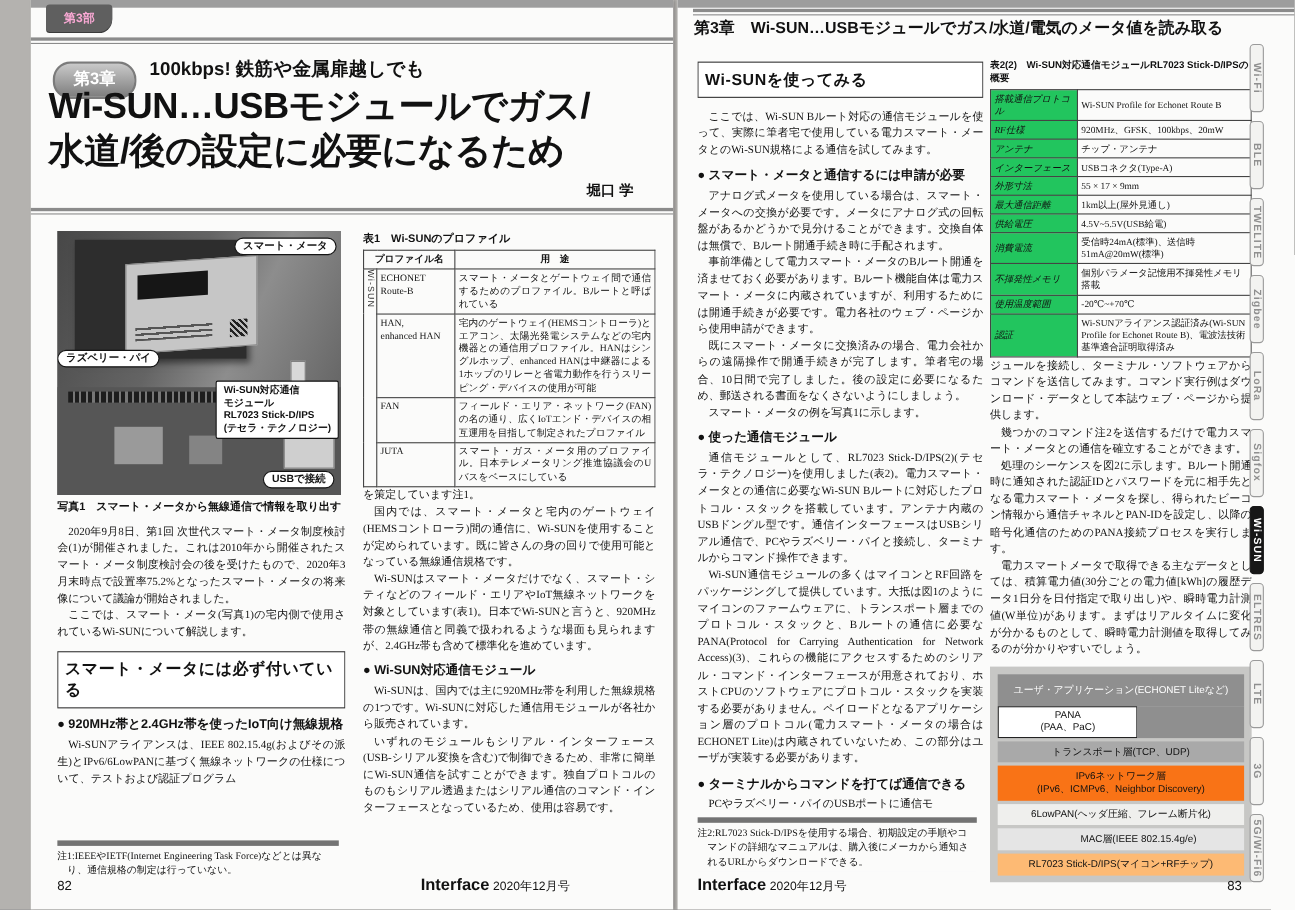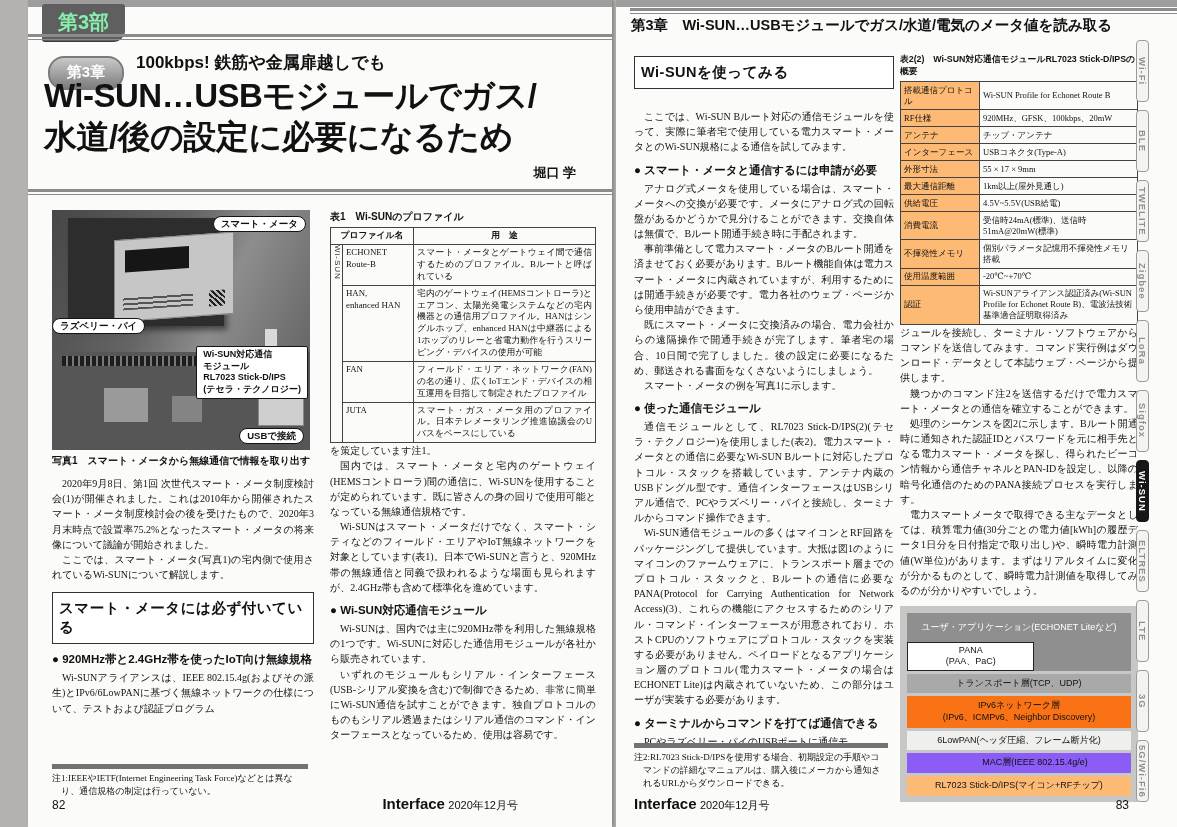--- a/index.html
+++ b/index.html
@@ -8,22 +8,22 @@
   .page{position:absolute;top:0;height:827px;background:#fbfbfa;}
   .page-l{left:28px;width:584px;box-shadow:2px 0 3px rgba(0,0,0,.25);}
   .page-r{left:616px;width:561px;}
   .top-band{position:absolute;left:0;right:0;top:0;height:7px;background:#9d9d9d;}
   .rule{position:absolute;height:2px;border-top:3px solid #8b8b8b;border-bottom:1px solid #8b8b8b;}
   .rule-top{left:0;right:0;top:34px;}
   .rule-mid{left:0;right:0;top:189px;}
   .rule-top-r{left:14px;right:0;top:8px;}
 
   
-  .part-badge{position:absolute;left:14px;top:4px;background:#5f5f5f;color:#86efac;
-              font-weight:bold;font-size:20px;padding:5px 16px;border-radius:3px 3px 12px 3px;
+  .part-badge{position:absolute;left:14px;top:4px;background:#5f5f5f;color:#f9a8d4;
+              font-weight:bold;font-size:11px;padding:5px 16px;border-radius:3px 3px 12px 3px;
               box-shadow:0 1px 0 #3a3a3a;}
   .chapter-pill{position:absolute;left:20px;top:56px;width:72px;height:30px;line-height:28px;
                 text-align:center;border-radius:16px;border:2px solid #7b7b7b;
                 background:linear-gradient(180deg,#c9c9c9,#7d7d7d);color:#fff;font-weight:bold;font-size:15px;}
   .kicker{position:absolute;left:108px;top:51px;font-weight:bold;font-size:17px;}
   .title{position:absolute;left:16px;top:76px;margin:0;font-weight:800;font-size:33px;
          line-height:1.24;letter-spacing:-0.5px;white-space:pre-line;}
   .author{position:absolute;right:36px;top:164px;font-weight:bold;font-size:13px;}
 
   
@@ -33,21 +33,21 @@
   .colr1{left:18px;top:54px;width:260px;height:740px;}
   .colr2{left:284px;top:54px;width:238px;height:748px;}
 
   .blocks .p,.blocks .p0{font-family:"Liberation Serif","DejaVu Serif",serif;font-size:10px;
       line-height:1.52;text-align:justify;margin:0;}
   .blocks .p{text-indent:1em;}
   .blocks .sub{font-weight:bold;font-size:11.5px;line-height:1.3;margin:8px 0 3px;}
   .blocks .box{border:1.3px solid #333;font-weight:bold;font-size:14.5px;padding:6px 6px;
       margin:10px 0 8px;letter-spacing:.5px;background:#fff;}
   .col1 .blocks{margin-top:8px;}
-  .colr1 .blocks .box{margin:2px 0 20px;}
+  .colr1 .blocks .box{margin:2px 0 10px;}
 
   .footnote{position:absolute;bottom:2px;left:0;right:6px;background:#fbfbfa;
      font-family:"Liberation Serif","DejaVu Serif",serif;font-size:9px;line-height:1.45;
      border-top:5px solid #737373;padding:3px 0 2px 1em;text-indent:-1em;}
 
   
   .photo{position:relative;width:258px;height:240px;background:#6b6b6b;overflow:hidden;}
   .ph-wall{position:absolute;inset:0;background:linear-gradient(115deg,#474747 0%,#646464 38%,#8d8d8d 58%,#565656 100%);}
   .ph-meterbox{position:absolute;left:16px;top:8px;width:156px;height:108px;background:#2d2d2d;box-shadow:3px 4px 6px rgba(0,0,0,.5);}
   .ph-meterface{position:absolute;left:62px;top:26px;width:118px;height:80px;background:#c6c6c6;transform:skewY(-4deg);border:1px solid #8a8a8a;}
@@ -78,34 +78,34 @@
   .t1{border:1.5px solid #222;font-family:"Liberation Serif","DejaVu Serif",serif;font-size:8.8px;}
   .t1 th{border:1px solid #444;font-weight:bold;text-align:center;padding:2px;}
   .t1 td{border:1px solid #444;padding:2px 3px;vertical-align:top;line-height:1.35;}
   .t1-group{width:11px;text-align:center;padding:0 !important;}
   .t1-group .vert{writing-mode:vertical-rl;font-size:8px;letter-spacing:1px;color:#333;
       font-family:"Liberation Sans",sans-serif;}
   .t1-name{width:64px;white-space:pre-line;}
   .t1-desc{text-align:justify;}
   .t2{border:1.5px solid #222;font-family:"Liberation Serif","DejaVu Serif",serif;font-size:8.5px;}
   .t2 td{border:1px solid #444;padding:2.5px 3px;line-height:1.3;vertical-align:middle;}
-  .t2 .lbl{width:72px;background:#fdba74;}
+  .t2 .lbl{width:72px;background:#22c55e;font-style:italic;}
 
   
   .figure{margin-top:8px;background:#c7c7c5;padding:7px 7px 8px;}
   .fl-app{background:#8f8f8f;color:#fff;font-size:9px;text-align:center;padding:8px 2px;}
   .fl-row{display:flex;}
   .fl-pana{background:#fff;border:1.3px solid #222;width:56%;text-align:center;font-size:9px;
      white-space:pre-line;line-height:1.25;padding:2px 0;}
   .fl-fill{flex:1;background:#8f8f8f;}
   .fl{margin-top:3px;text-align:center;font-size:9px;white-space:pre-line;line-height:1.3;padding:4px 2px;}
   .fl-0{background:#a9a9a9;}
   .fl-1{background:#f97316;}
   .fl-2{background:#efefed;}
-  .fl-3{background:#8b5cf6;padding-left:34px;}
+  .fl-3{background:#e5e5e5;padding-left:34px;}
   .fl-4{background:#fdba74;}
 
   
   .running-head{position:absolute;top:16px;left:0;right:50px;text-align:center;font-weight:bold;font-size:14.5px;}
 
   
   .footer{position:absolute;bottom:14px;left:24px;right:24px;display:flex;
      justify-content:space-between;align-items:baseline;font-size:12px;}
   .brand-wrap b{font-size:15px;letter-spacing:0;}
   .brand-wrap span{font-size:11px;}

